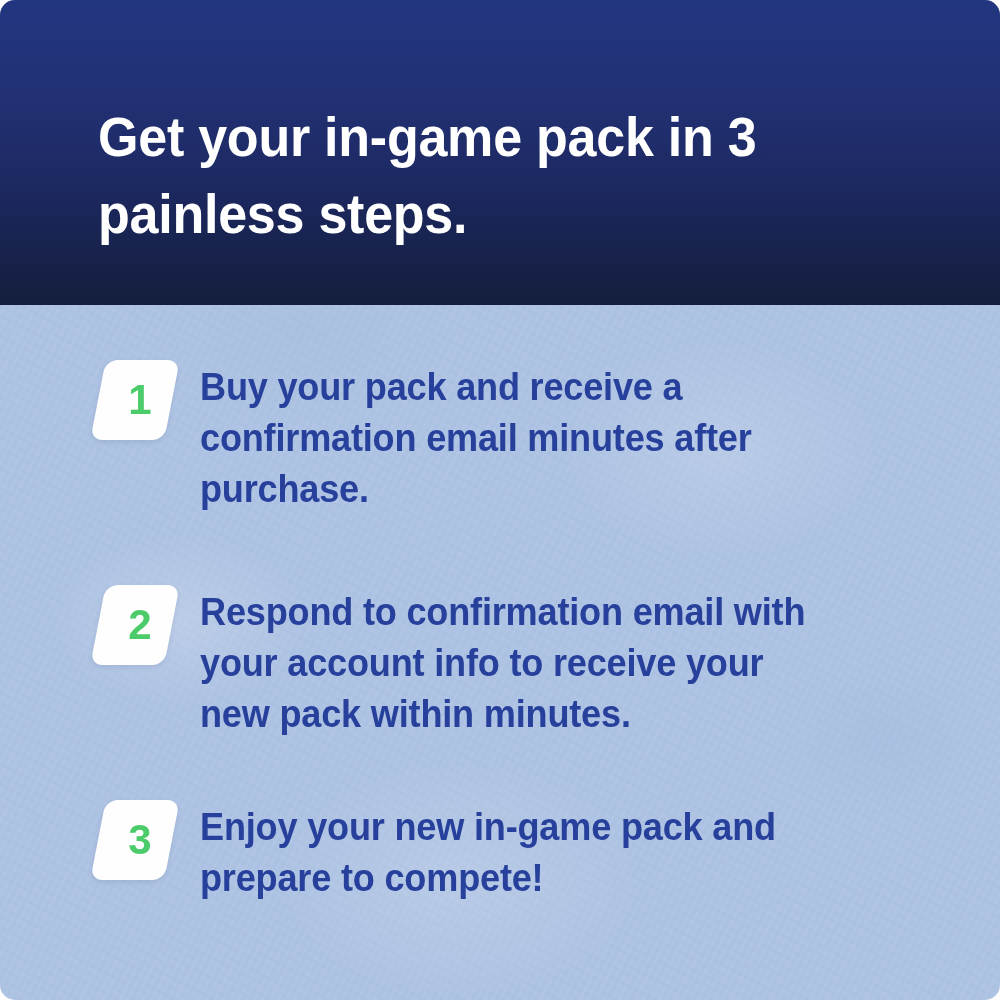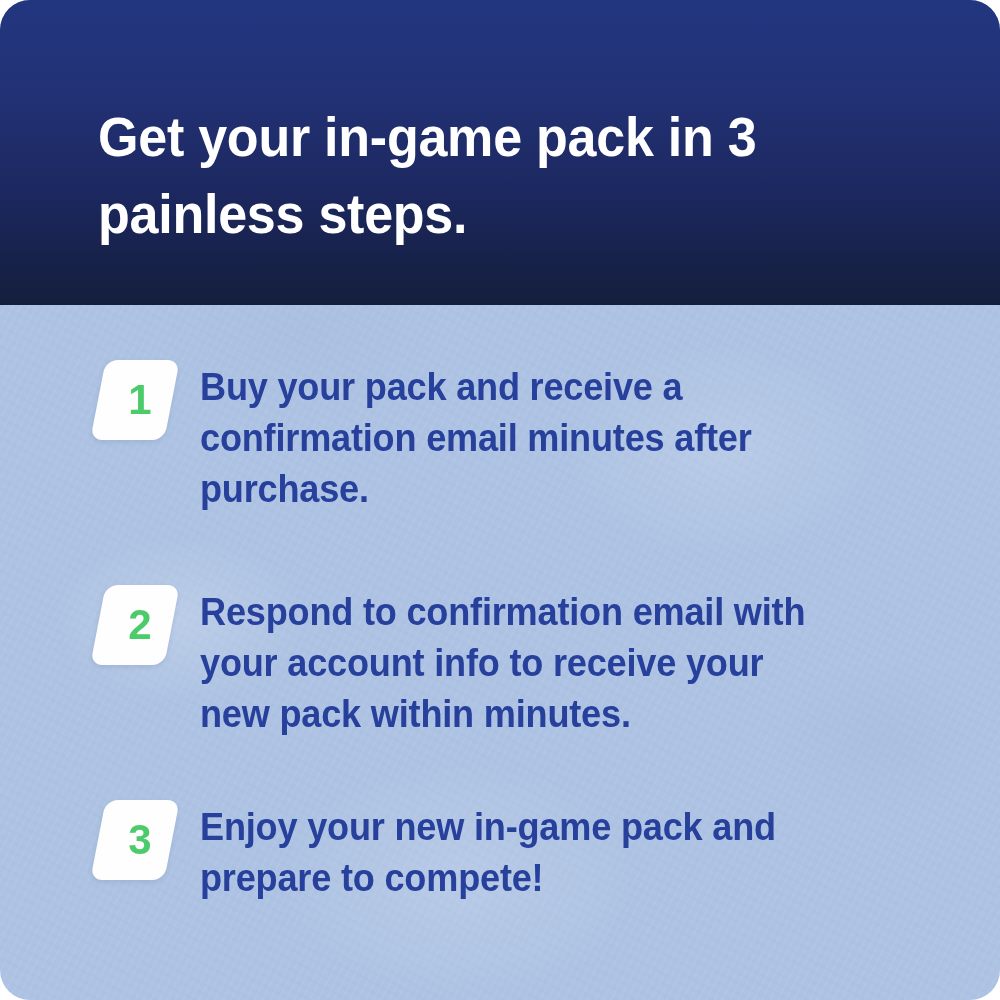--- a/index.html
+++ b/index.html
@@ -14,21 +14,21 @@
     overflow: hidden;
     font-family: "Liberation Sans", "DejaVu Sans", sans-serif;
   }
 
   
   .card {
     position: relative;
     width: 1000px;
     height: 1000px;
     box-sizing: border-box;
-    border-radius: 30px;
+    border-radius: 15px;
     overflow: hidden;
     background: #aec3e3;
   }
 
   
   .card-texture {
     position: absolute;
     inset: 0;
     pointer-events: none;
     background-image:

